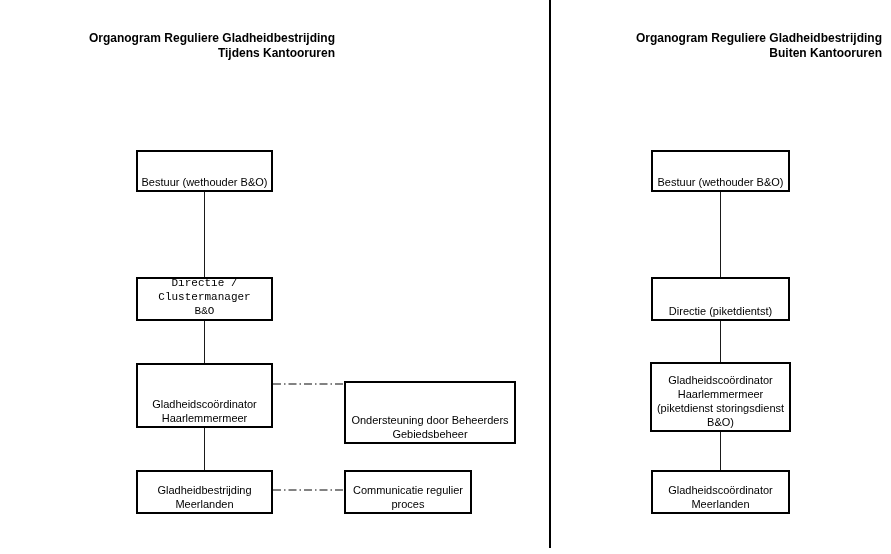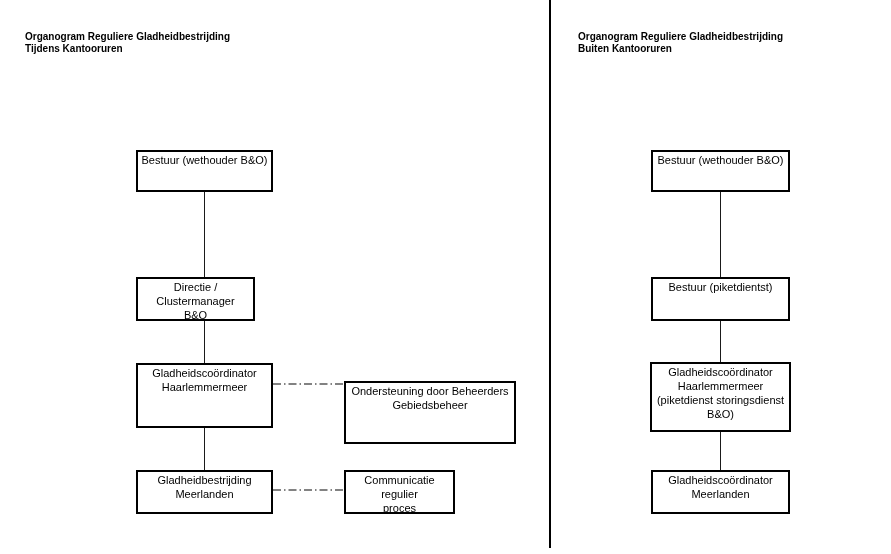--- a/index.html
+++ b/index.html
@@ -16,48 +16,48 @@
     position: relative;
     width: 891px;
     height: 554px;
     background: var(--page-bg);
     font-family: "Liberation Sans", sans-serif;
     color: var(--text);
     overflow: hidden;
   }
   .chart-title {
     position: absolute;
-    text-align: left;
-    font-size: 10px;
+    text-align: right;
+    font-size: 12px;
     font-weight: bold;
     line-height: 1.22;
     white-space: pre-line;
   }
   .title-left  { left: 25px;  top: 31px; width: 310px; }
   .title-right { left: 578px; top: 31px; width: 304px; }
   .node {
     position: absolute;
     border: 2px solid var(--box-border);
     background: #ffffff;
     display: flex;
-    align-items: flex-start;
+    align-items: flex-end;
     justify-content: center;
     text-align: center;
     font-size: 11px;
     line-height: 1.28;
     padding: 1px 2px;
   }
   .node .lbl { white-space: pre-line; }
   
   .l-n1 { left: 136px; top: 150px; width: 137px; height: 42px; }
-  .l-n2 { left: 136px; top: 277px; width: 119px; height: 44px; }
+  .l-n2 { left: 136px; top: 277px; width: 137px; height: 44px; font-family: Liberation Mono, monospace; }
   .l-n3 { left: 136px; top: 363px; width: 137px; height: 65px; }
   .l-n4 { left: 136px; top: 470px; width: 137px; height: 44px; }
   .l-s1 { left: 344px; top: 365px; width: 172px; height: 63px; margin-top: 16px; }
-  .l-s2 { left: 344px; top: 470px; width: 111px; height: 44px; }
+  .l-s2 { left: 344px; top: 470px; width: 128px; height: 44px; }
   
   .r-n1 { left: 651px; top: 150px; width: 139px; height: 42px; }
   .r-n2 { left: 651px; top: 277px; width: 139px; height: 44px; }
   .r-n3 { left: 650px; top: 362px; width: 141px; height: 70px; }
   .r-n4 { left: 651px; top: 470px; width: 139px; height: 44px; }
   
   .vline {
     position: absolute;
     width: 1px;
     background: var(--connector);
@@ -144,21 +144,21 @@
 
   <section>
     <h1 class="chart-title title-right">Organogram Reguliere Gladheidbestrijding
 Buiten Kantooruren</h1>
 
     <div class="node r-n1">
       <span class="lbl">Bestuur (wethouder B&amp;O)</span>
     </div>
 
     <div class="node r-n2">
-      <span class="lbl">Bestuur (piketdientst)</span>
+      <span class="lbl">Directie (piketdientst)</span>
     </div>
 
     <div class="node r-n3">
       <span class="lbl">Gladheidscoördinator
 Haarlemmermeer
 (piketdienst storingsdienst
 B&amp;O)</span>
     </div>
 
     <div class="node r-n4">

